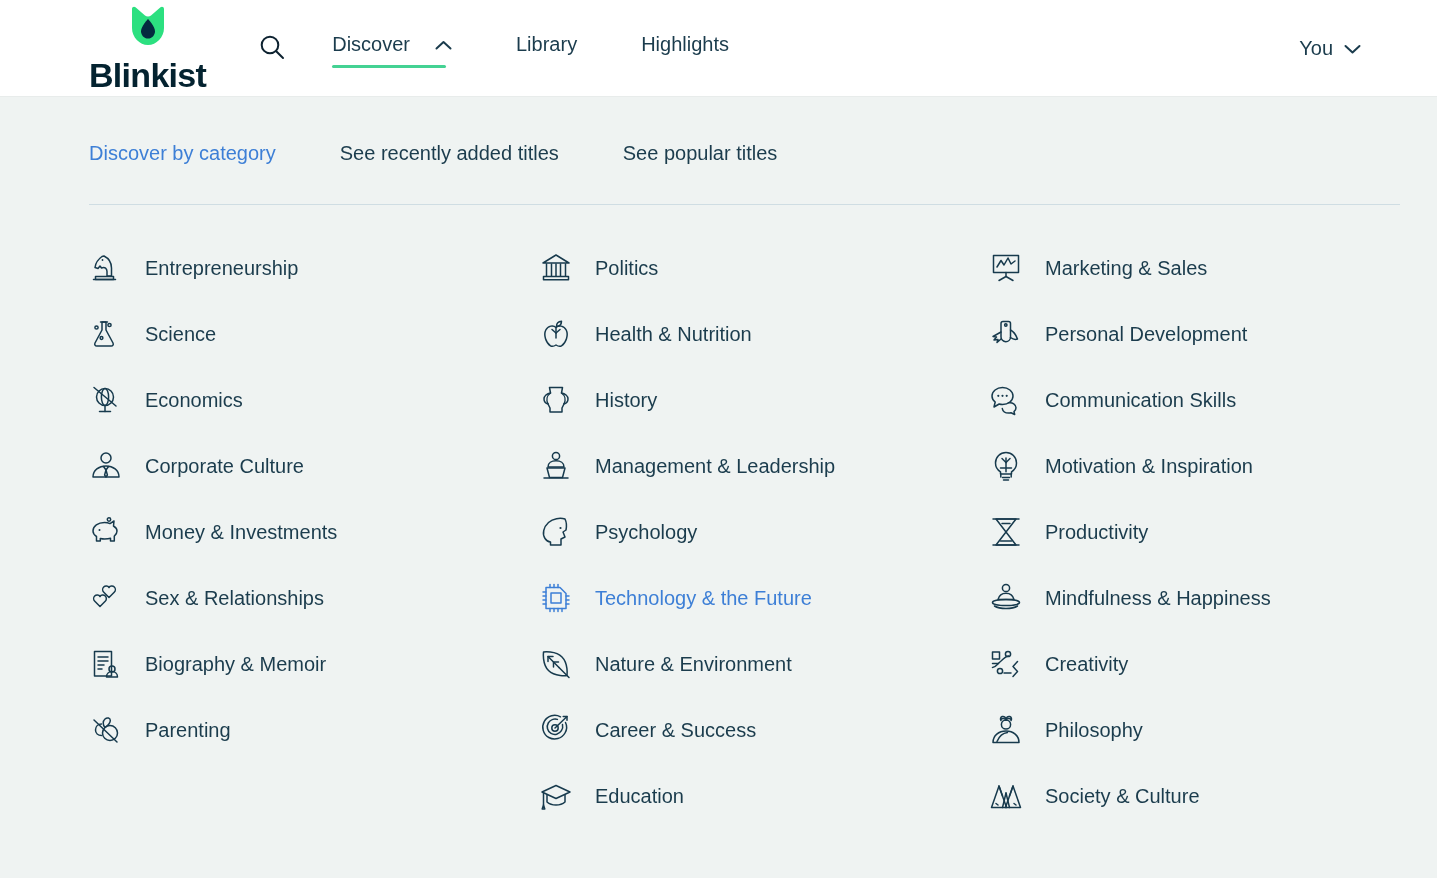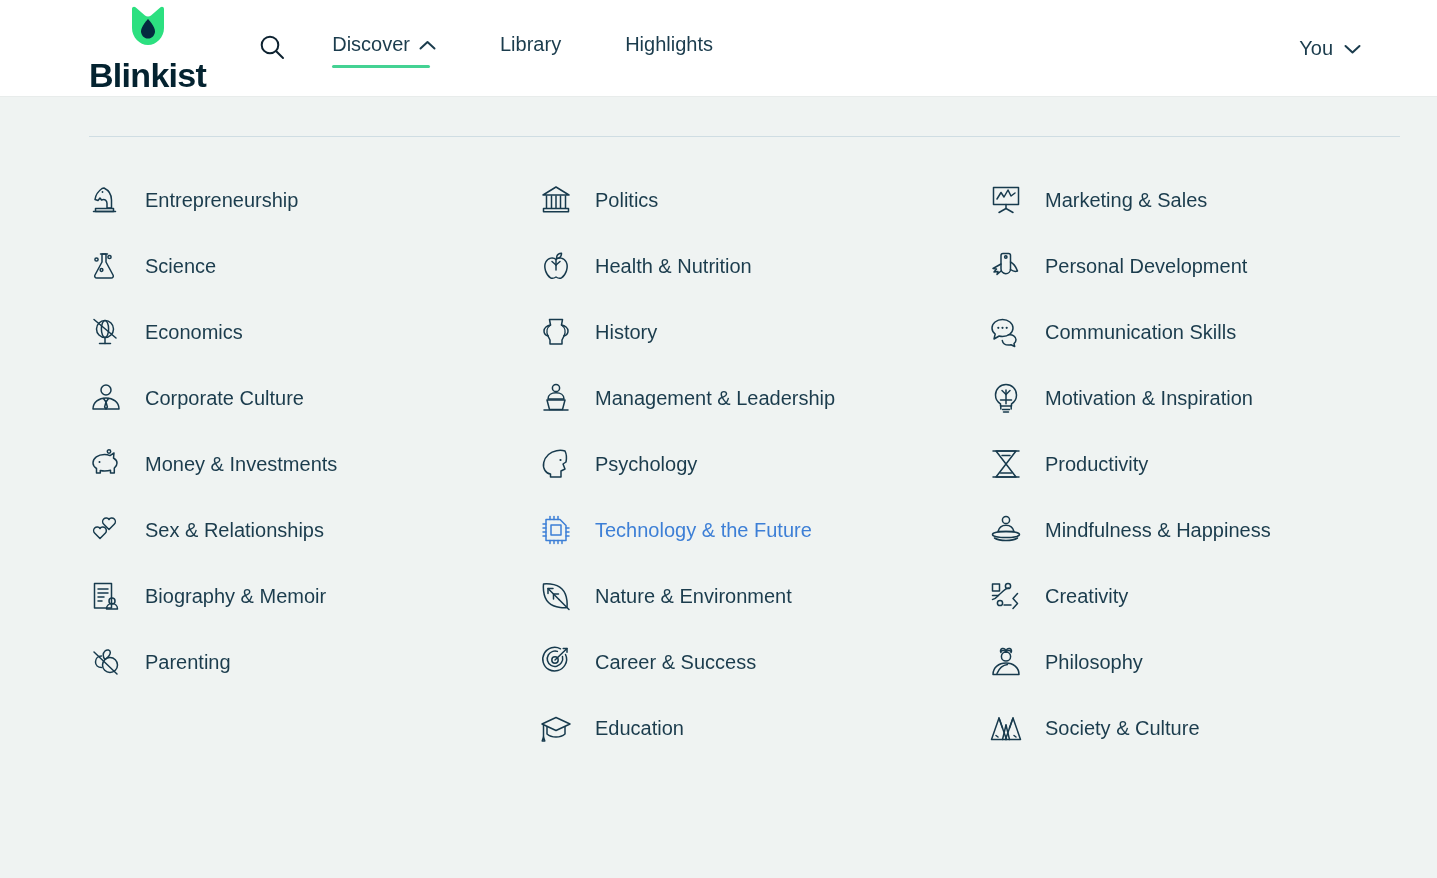--- a/index.html
+++ b/index.html
@@ -62,21 +62,21 @@
   .nav-main {
     display: flex;
     align-items: center;
     margin-left: 43px;
     gap: 0;
   }
   .nav-link {
     position: relative;
     display: flex;
     align-items: center;
-    gap: 9px;
+    gap: 25px;
     font-size: 20px;
     color: #1b3c4d;
     text-decoration: none;
     padding: 4px 0 12px 0;
     margin-right: 64px;
     cursor: pointer;
     white-space: nowrap;
   }
   .nav-link:last-child { margin-right: 0; }
   .nav-link.active::after {
@@ -214,20 +214,25 @@
         <svg width="17" height="11" viewBox="0 0 17 11" fill="none" stroke="#1b3c4d" stroke-width="2" stroke-linecap="round" stroke-linejoin="round" aria-hidden="true">
           <polyline points="1.5,2.5 8.5,9 15.5,2.5"></polyline>
         </svg>
       </span>
     </a>
   </div>
 </div>
 
 <div class="content">
 
+  <div class="subnav">
+    <a class="subnav-link current" href="#">Discover by category</a>
+    <a class="subnav-link" href="#">See recently added titles</a>
+    <a class="subnav-link" href="#">See popular titles</a>
+  </div>
 
   <div class="divider"></div>
 
   <div class="cat-grid">
 
     <div class="cat-col">
 
       <a class="cat-item" href="#">
         <span class="cat-icon">
           <svg viewBox="0 0 34 34" fill="none" stroke="currentColor" stroke-width="1.5" stroke-linecap="round" stroke-linejoin="round" aria-hidden="true">

